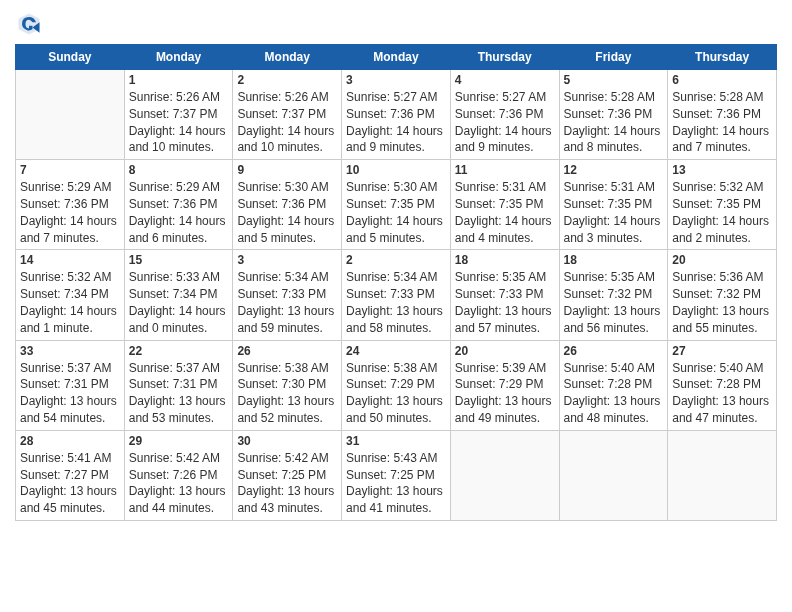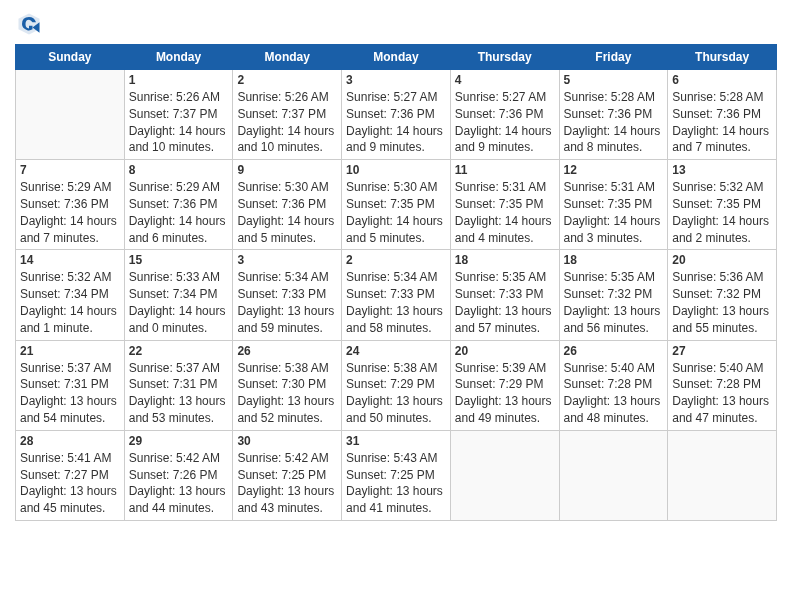--- a/index.html
+++ b/index.html
@@ -207,21 +207,21 @@
             <div class="day-number">18</div>
             <div class="day-info">Sunrise: 5:35 AM<br>Sunset: 7:32 PM<br>Daylight: 13 hours and 56 minutes.</div>
           </td>
           <td>
             <div class="day-number">20</div>
             <div class="day-info">Sunrise: 5:36 AM<br>Sunset: 7:32 PM<br>Daylight: 13 hours and 55 minutes.</div>
           </td>
         </tr>
         <tr class="week-row">
           <td>
-            <div class="day-number">21</div>
+            <div class="day-number">33</div>
             <div class="day-info">Sunrise: 5:37 AM<br>Sunset: 7:31 PM<br>Daylight: 13 hours and 54 minutes.</div>
           </td>
           <td>
             <div class="day-number">22</div>
             <div class="day-info">Sunrise: 5:37 AM<br>Sunset: 7:31 PM<br>Daylight: 13 hours and 53 minutes.</div>
           </td>
           <td>
             <div class="day-number">26</div>
             <div class="day-info">Sunrise: 5:38 AM<br>Sunset: 7:30 PM<br>Daylight: 13 hours and 52 minutes.</div>
           </td>

